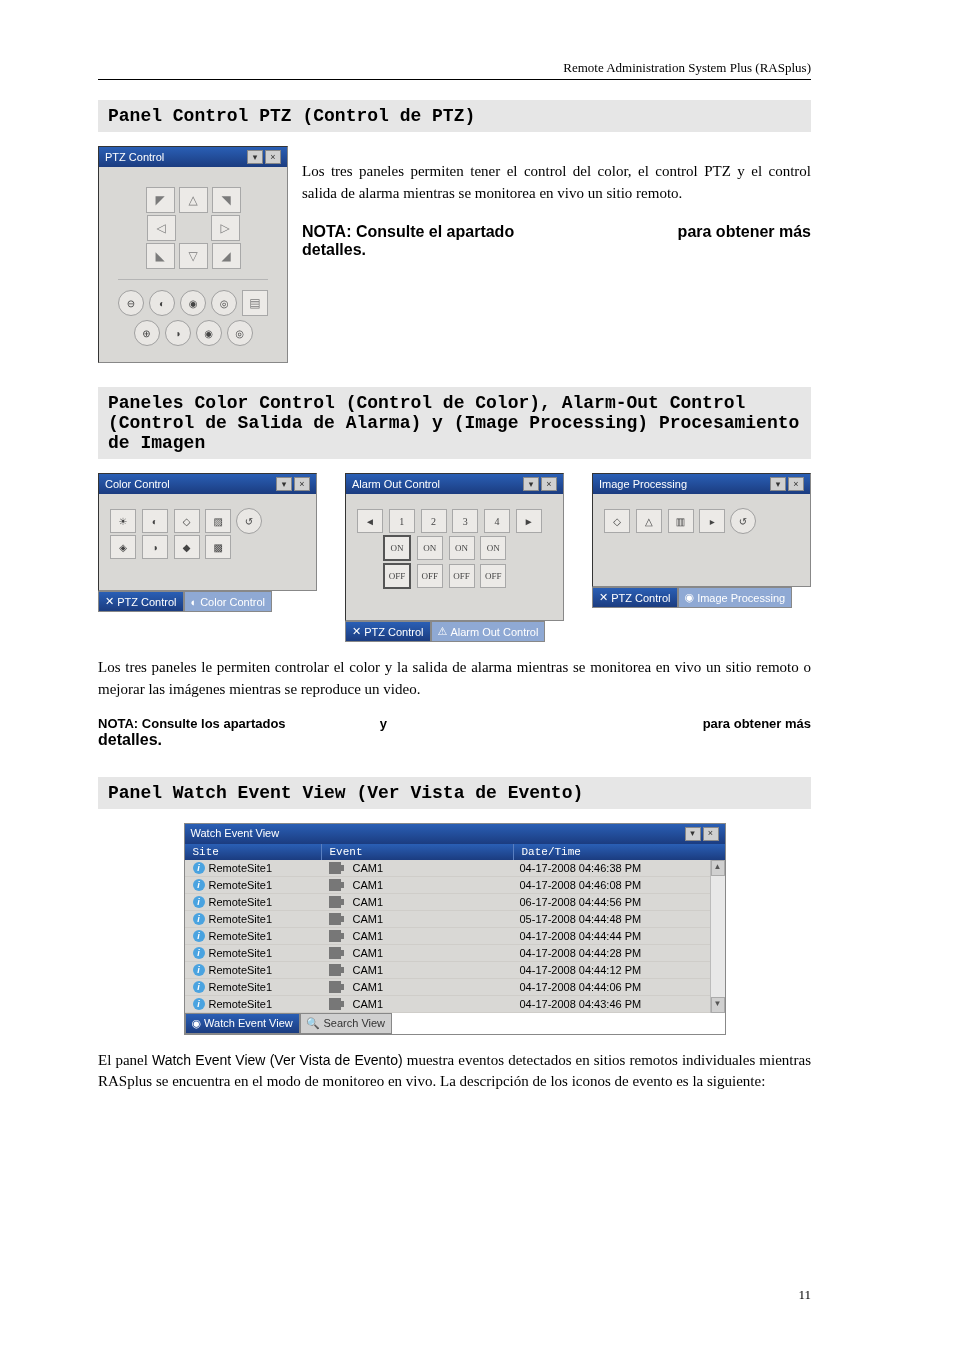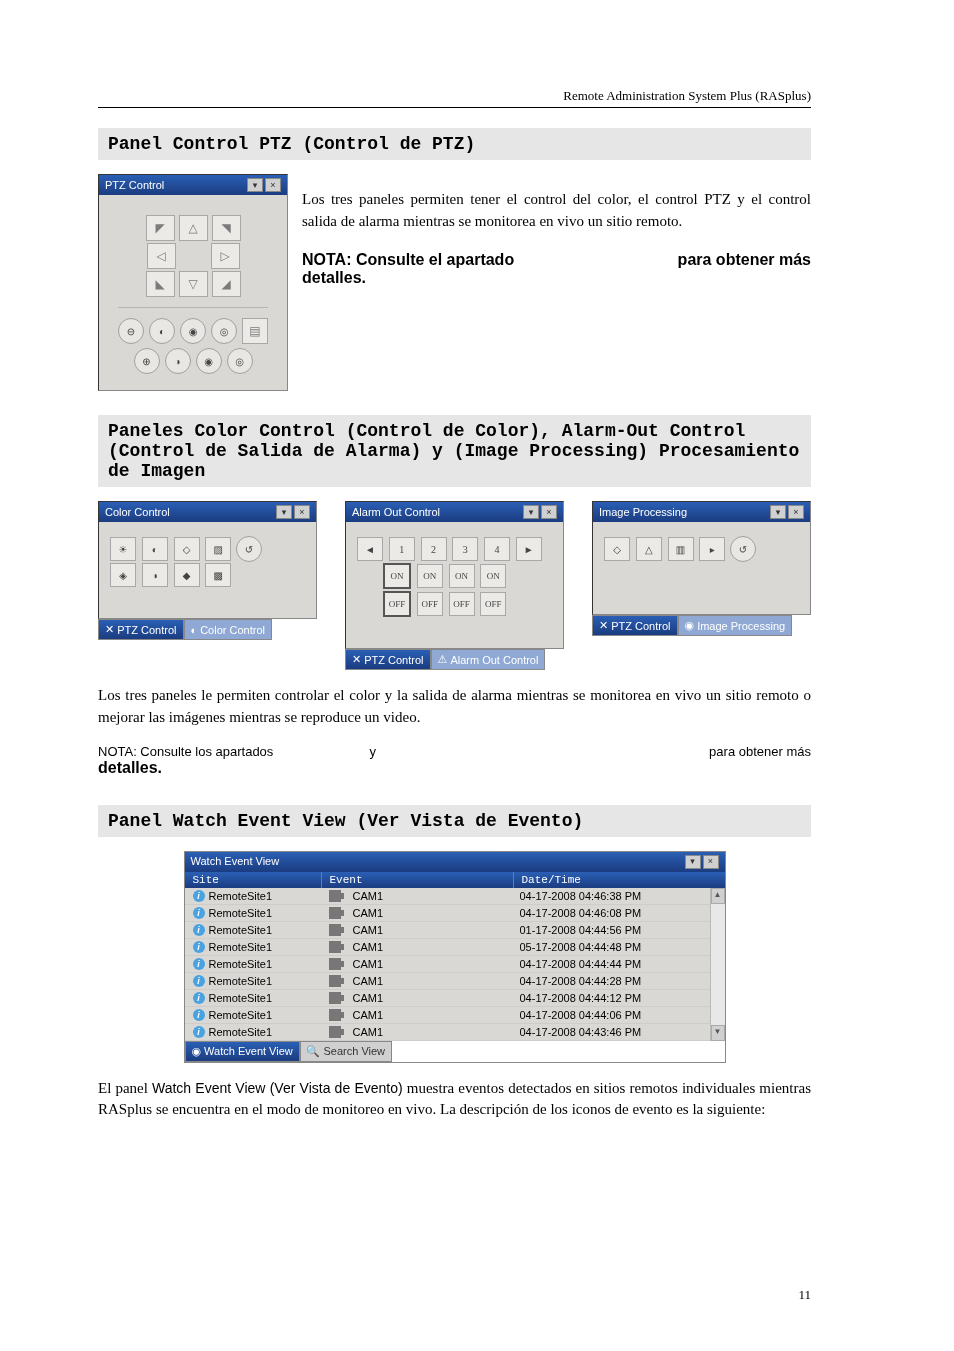--- a/index.html
+++ b/index.html
@@ -1,33 +1,33 @@
 <!DOCTYPE html>
 <html><head>
 <meta charset="utf-8">
 <style>
 body{margin:0;padding:0;font-family:"Times New Roman",serif;font-size:15px;color:#000;background:#fff}
-.page{width:909px;height:1351px;padding:88px 98px 40px 98px;box-sizing:border-box;position:relative}
+.page{width:909px;height:1351px;padding:60px 98px 40px 98px;box-sizing:border-box;position:relative}
 .hdr-right{text-align:right;font-size:13px;margin-bottom:3px}
 .hdr-hr{border:none;border-top:1.5px solid #000;margin:0 0 20px 0}
 .section-title{background:#e6e6e6;padding:6px 10px;font-family:Liberation Mono, monospace;font-weight:bold;font-size:18px;margin:4px 0 14px 0}
 .row{display:flex;align-items:flex-start;gap:14px;margin-bottom:24px}
 .panel-box{border:1px inset #888;background:#d9d8d5}
 .panel-title{background:linear-gradient(#2a5fb5,#1b3c80);color:#fff;font-size:11px;font-family:Tahoma,Arial,sans-serif;padding:3px 6px;display:flex;justify-content:space-between;align-items:center}
 .title-btns{display:flex;gap:2px}
 .title-btn{width:14px;height:12px;background:#d0d0d0;border:1px solid #888;display:flex;align-items:center;justify-content:center;font-size:9px;line-height:1;color:#333}
 .ptz-body{padding:18px 12px 12px 12px;text-align:center}
 .arrow-row{display:flex;justify-content:center;gap:4px;margin:2px 0}
 .btn27{width:27px;height:24px;border:1px solid #a8a8a8;background:#eceae7;display:inline-flex;align-items:center;justify-content:center;font-size:12px;color:#7b7b7b}
 .sep{margin:10px auto;border-top:1px solid #b5b5b5;width:150px}
 .ic-row{display:flex;justify-content:center;gap:5px;margin:4px 0}
 .rnd{width:24px;height:24px;border:1px solid #a0a0a0;border-radius:50%;background:#e9e7e4;display:inline-flex;align-items:center;justify-content:center;font-size:10px;color:#444}
 .para{text-align:justify;line-height:1.45;font-size:15px}
 .note{font-family:Arial,sans-serif;font-weight:bold;font-size:16px}
-.note-row{display:flex;gap:40px;font-family:Arial,sans-serif;font-weight:normal;font-size:13px}
+.note-row{display:flex;gap:40px;font-family:Arial,sans-serif;font-weight:bold;font-size:13px}
 .note-row > span{white-space:nowrap}
 .three-row{display:flex;gap:28px;justify-content:flex-start;margin:6px 0 14px 0}
 .cell{width:230px}
 .cell-body{padding:14px 10px 30px 10px;background:#d9d8d5}
 .sq{width:24px;height:22px;border:1px solid #a8a8a8;background:#eceae7;display:inline-flex;align-items:center;justify-content:center;font-size:10px;color:#444;margin:1px}
 .sq.big{font-size:9px}
 .tabs{display:flex;gap:0}
 .tab{font-size:11px;font-family:Tahoma,Arial,sans-serif;padding:3px 6px;border:1px solid #888;display:flex;align-items:center;gap:3px;color:#fff}
 .tab.active{background:linear-gradient(#2a5fb5,#1b3c80)}
 .tab.inactive{background:#8fa9d4}
@@ -275,21 +275,21 @@
         </div>
         <div class="wev-row">
           <div class="c1">
             <span class="info-ic">i</span>
             <span>RemoteSite1</span>
           </div>
           <div class="c2">
             <span class="cam-ic"></span>
             <span>CAM1</span>
           </div>
-          <div class="c3">01-17-2008  04:44:56 PM</div>
+          <div class="c3">06-17-2008  04:44:56 PM</div>
         </div>
         <div class="wev-row">
           <div class="c1">
             <span class="info-ic">i</span>
             <span>RemoteSite1</span>
           </div>
           <div class="c2">
             <span class="cam-ic"></span>
             <span>CAM1</span>
           </div>

